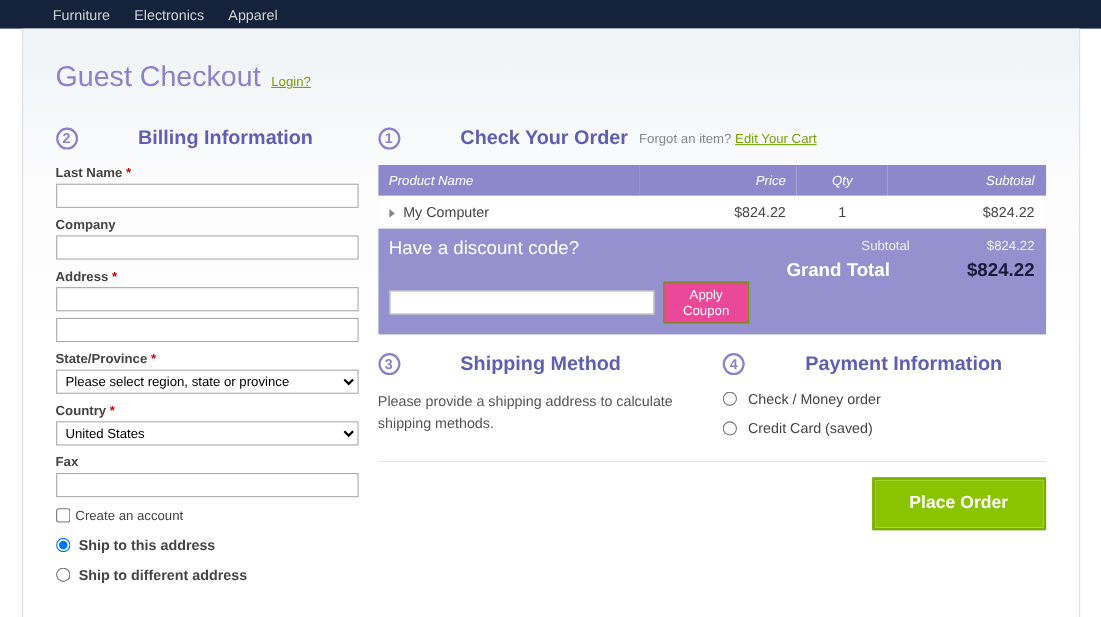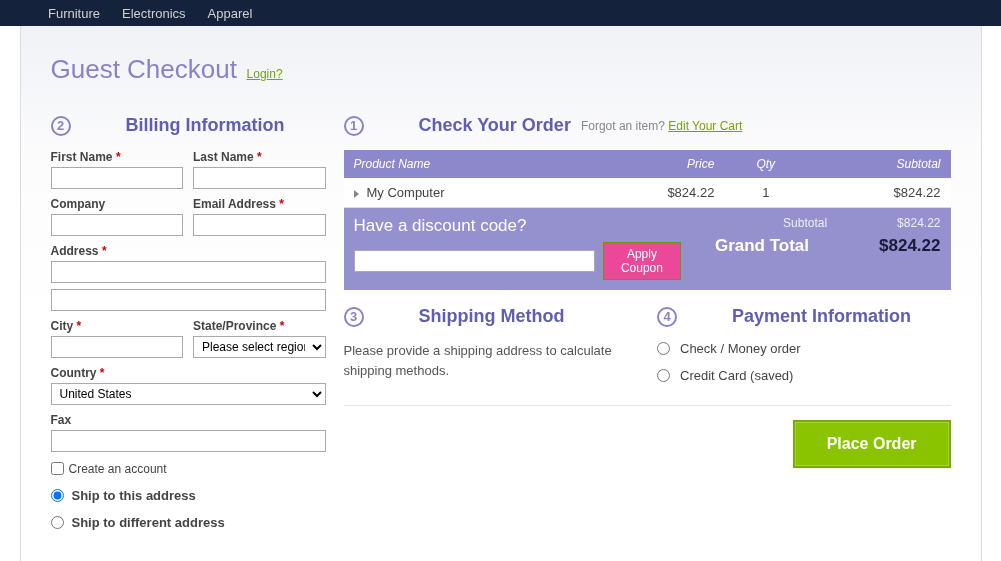--- a/index.html
+++ b/index.html
@@ -30,21 +30,21 @@
 .radio-row { margin-top: 12px; font-size: 13px; font-weight: bold; display: flex; align-items: center; }
 .radio-row input { margin-right: 8px; }
 .order-table { width: 100%; border-collapse: collapse; margin-bottom: 0; }
 .order-table th { background: #8d88cb; color: #fff; font-weight: 400; font-size: 12px; padding: 7px 10px; text-align: left; font-style: italic; }
 .order-table th.r, .order-table td.r { text-align: right; }
 .order-table th.c, .order-table td.c { text-align: center; }
 .order-table td { padding: 7px 10px; border-bottom: 1px solid #ddd; font-size: 13px; background: #fff; }
 .tri { display: inline-block; width: 0; height: 0; border-left: 5px solid #888; border-top: 4px solid transparent; border-bottom: 4px solid transparent; margin-right: 8px; vertical-align: middle; }
 .totals { background: #9591cf; padding: 8px 10px 10px 10px; display: flex; }
 .discount { flex: 1; }
-.discount-q { color: #fff; font-size: 17px; margin-bottom: 6px; }
+.discount-q { color: #fff; font-size: 17px; margin-bottom: 20px; }
 .coupon-row { display: flex; align-items: center; }
 .coupon-input { width: 130px; height: 22px; border: 1px solid #fff; background: #fff; margin-right: 8px; }
 .apply-btn { background: #ec4899; color: #fff; border: 1px solid #6a9800; padding: 4px 10px; font-size: 12px; cursor: pointer; }
 .totals-right { text-align: right; min-width: 260px; }
 .subtotal-row { color: #eee; font-size: 12px; margin-bottom: 6px; display: flex; justify-content: flex-end; }
 .subtotal-row span:first-child { margin-right: 70px; }
 .grand-row { color: #fff; font-size: 17px; font-weight: bold; display: flex; justify-content: flex-end; }
 .grand-row .lbl { color: #fff; font-weight: bold; margin-right: 70px; }
 .grand-row .val { color: #1a1a3a; }
 .lower-sections { display: flex; margin-top: 16px; gap: 20px; }
@@ -72,53 +72,41 @@
   <div class="cols">
 
     <div class="left">
       <div class="section-head">
         <span class="step-num">2</span>
         <span class="step-title">Billing Information</span>
       </div>
 
       <div class="form-row">
         <div class="field">
-          <label><span>First Name</span> <span class="req">*</span></label>
-          <input type="text" style="">
-        </div>
-        <div class="field">
           <label><span>Last Name</span> <span class="req">*</span></label>
           <input type="text" style="">
         </div>
       </div>
 
       <div class="form-row">
         <div class="field">
           <label>Company</label>
-          <input type="text" style="">
-        </div>
-        <div class="field">
-          <label><span>Email Address</span> <span class="req">*</span></label>
           <input type="text" style="">
         </div>
       </div>
 
       <div class="form-row">
         <div class="field full">
           <label><span>Address</span> <span class="req">*</span></label>
           <input type="text" style="">
           <input type="text" class="addr2" style="">
         </div>
       </div>
 
       <div class="form-row">
-        <div class="field">
-          <label><span>City</span> <span class="req">*</span></label>
-          <input type="text" style="">
-        </div>
         <div class="field">
           <label><span>State/Province</span> <span class="req">*</span></label>
           <select>
             <option>Please select region, state or province</option>
           </select>
         </div>
       </div>
 
       <div class="form-row">
         <div class="field">

